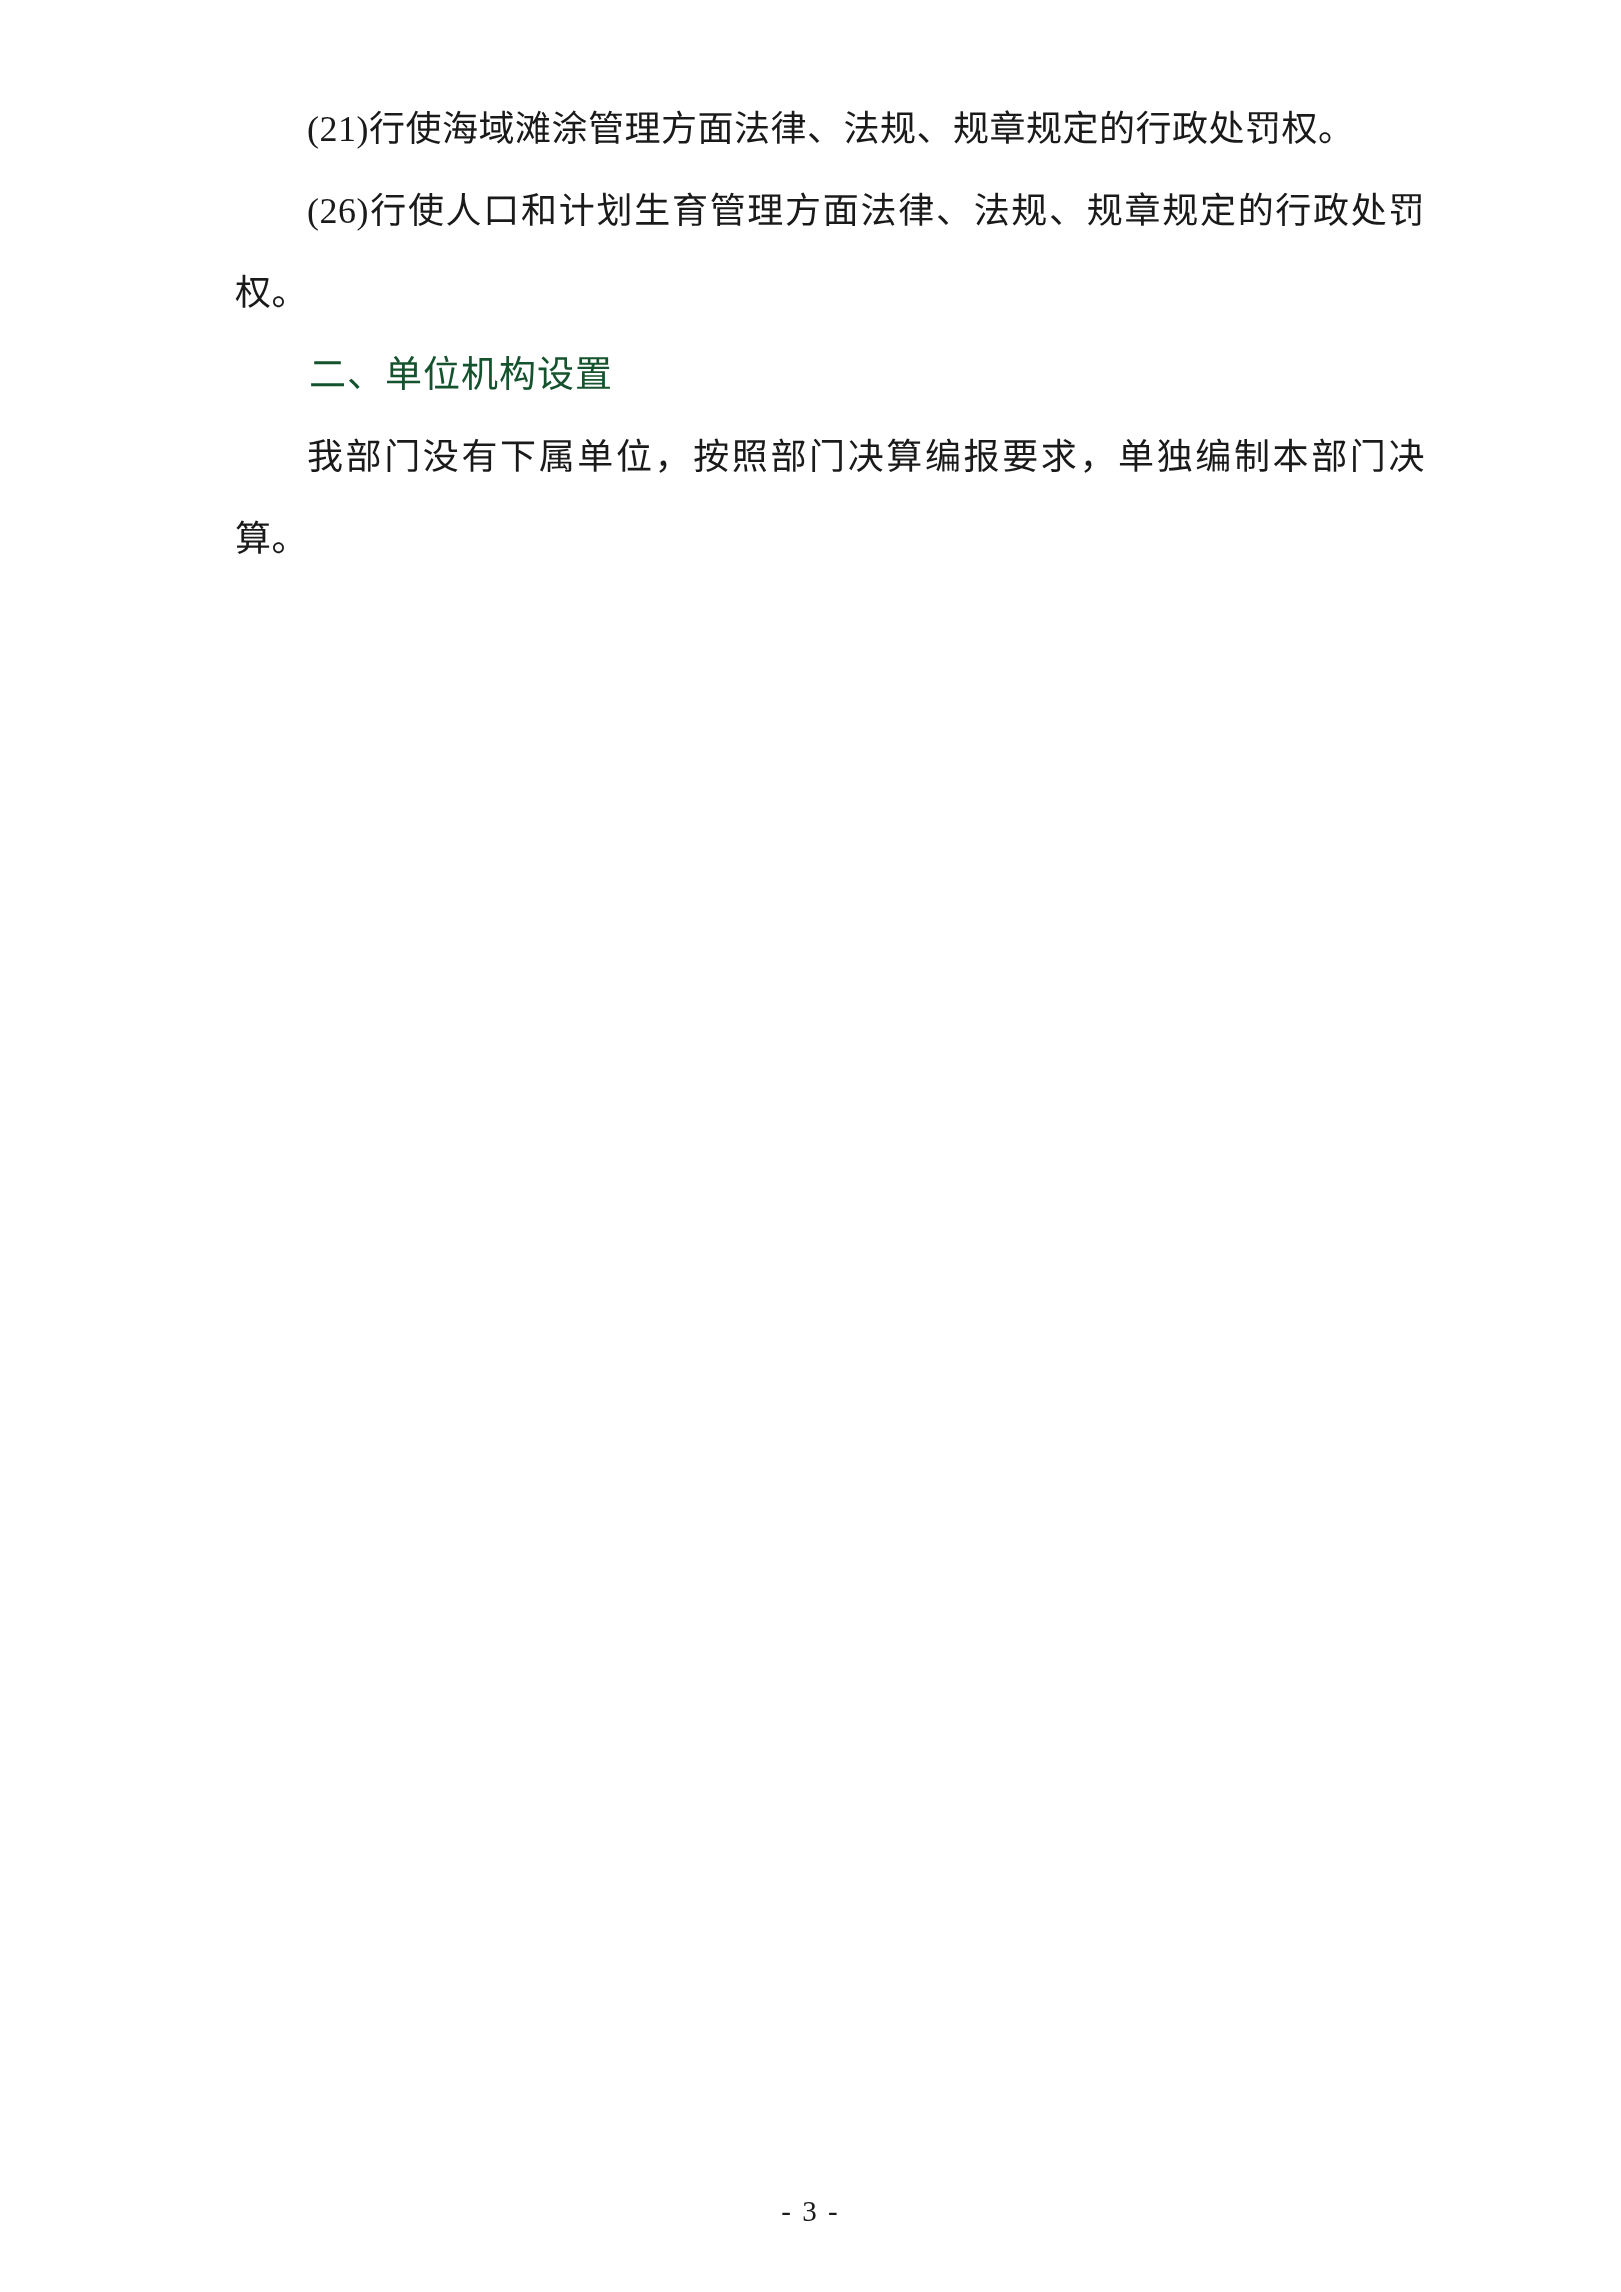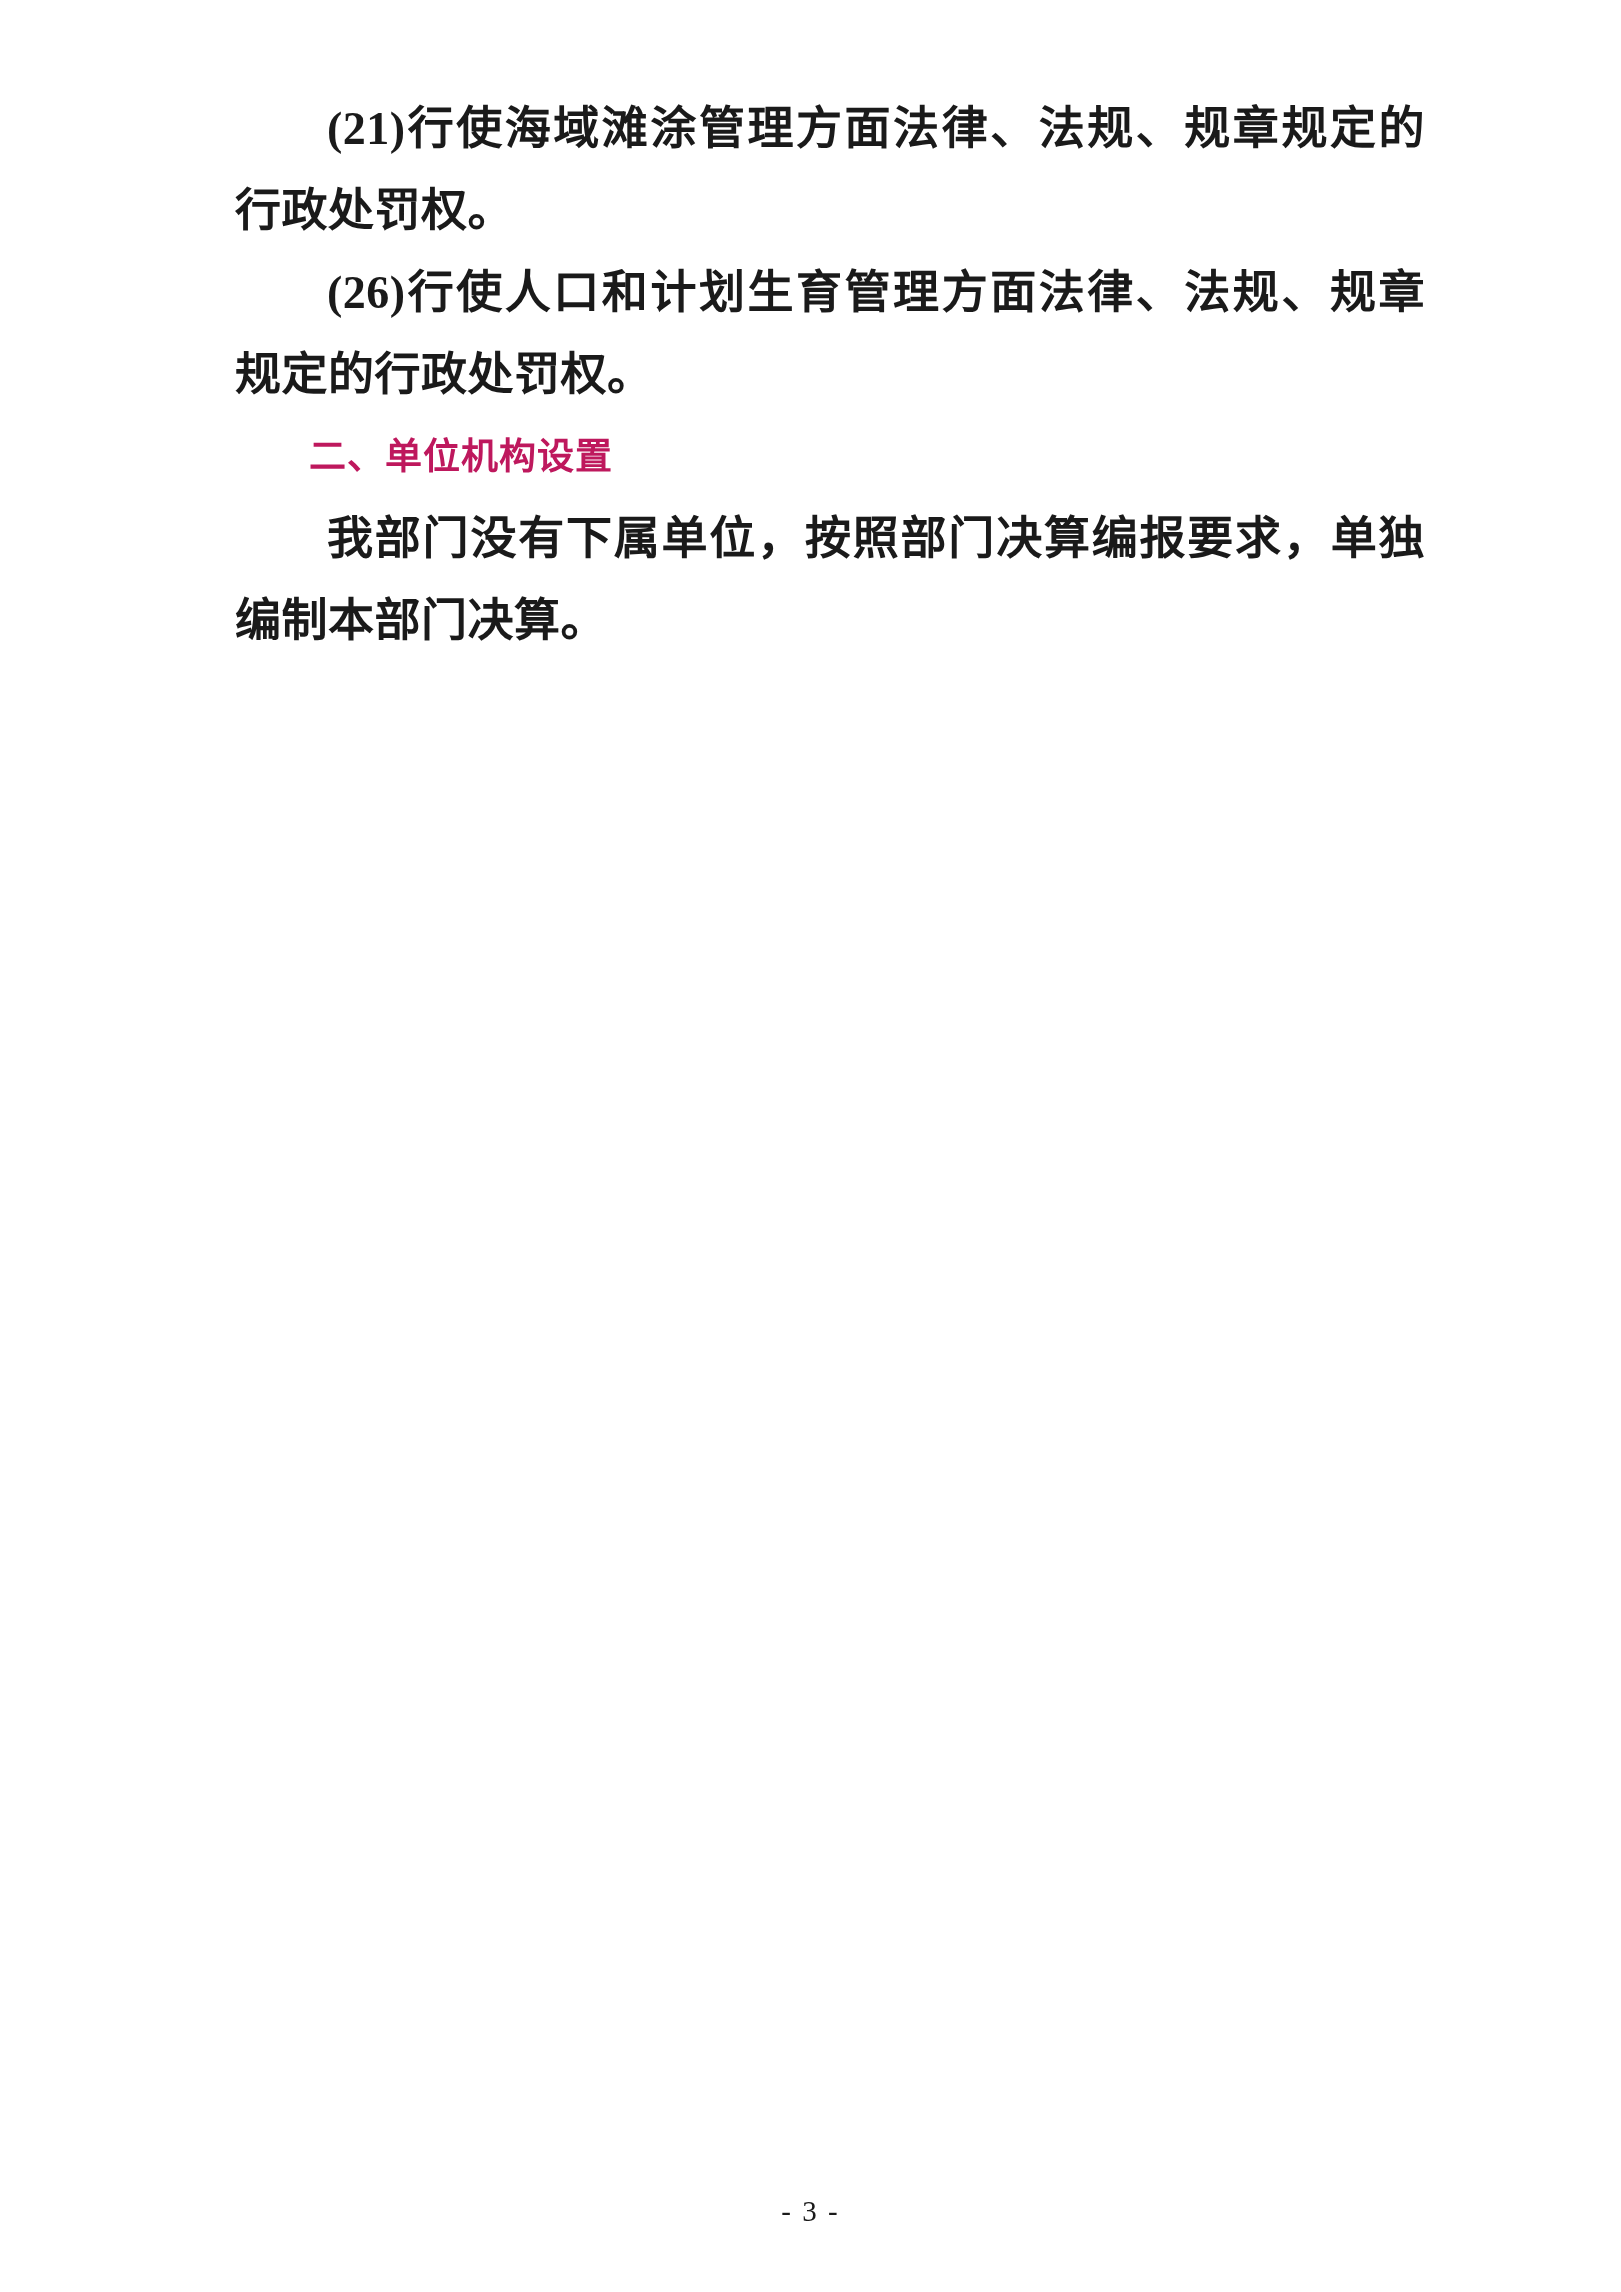--- a/index.html
+++ b/index.html
@@ -18,41 +18,40 @@
   .page {
     position: absolute;
     left: 0;
     top: 0;
     width: 1621px;
     height: 2293px;
     box-sizing: border-box;
     padding: 88px 196px 0 235px;
   }
   .body-text {
-    font-size: 46px;
+    font-size: 36px;
     line-height: 82px;
     text-align: justify;
     text-justify: inter-ideograph;
     letter-spacing: 0.5px;
     margin: 0;
-    font-weight: bold;
   }
   .para {
     text-indent: 2em;
     margin: 0 0 0 0;
   }
   .heading {
     font-family: "DejaVu Sans", "Liberation Sans", sans-serif;
     font-size: 37px;
-    font-weight: bold;
+    font-weight: normal;
     line-height: 82px;
     letter-spacing: 1px;
     text-indent: 2em;
     margin: 0;
-    color: #be185d;
+    color: #14532d;
   }
   .footer {
     position: absolute;
     left: 0;
     right: 0;
     bottom: 65px;
     text-align: center;
     font-size: 29px;
     font-family: "Liberation Serif", serif;
     color: #1a1a1a;

